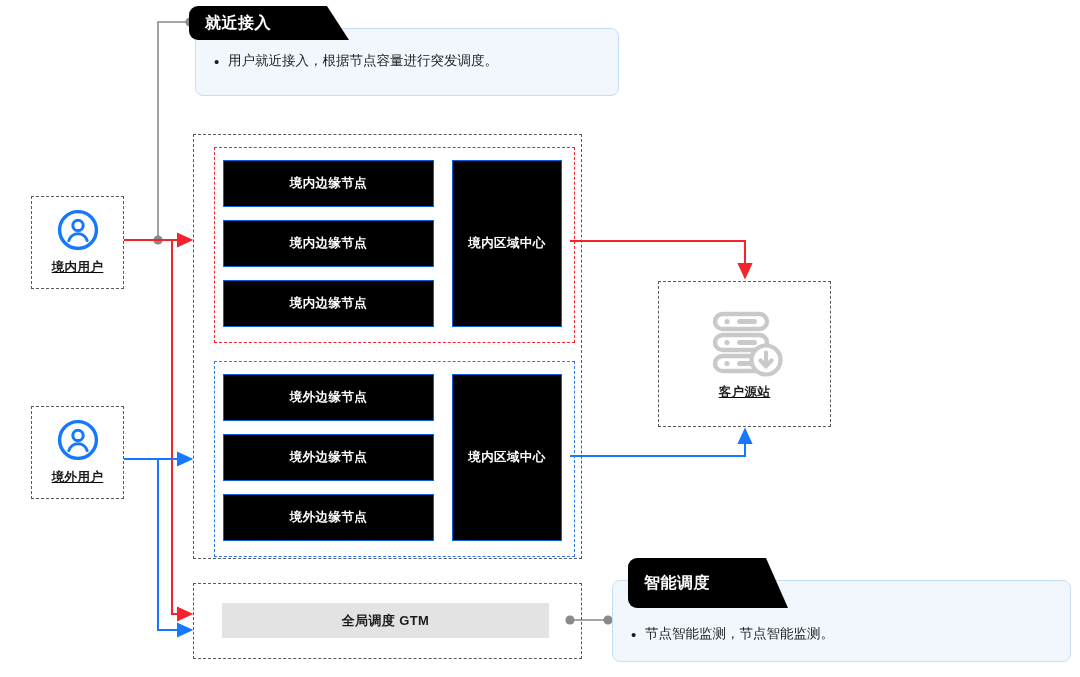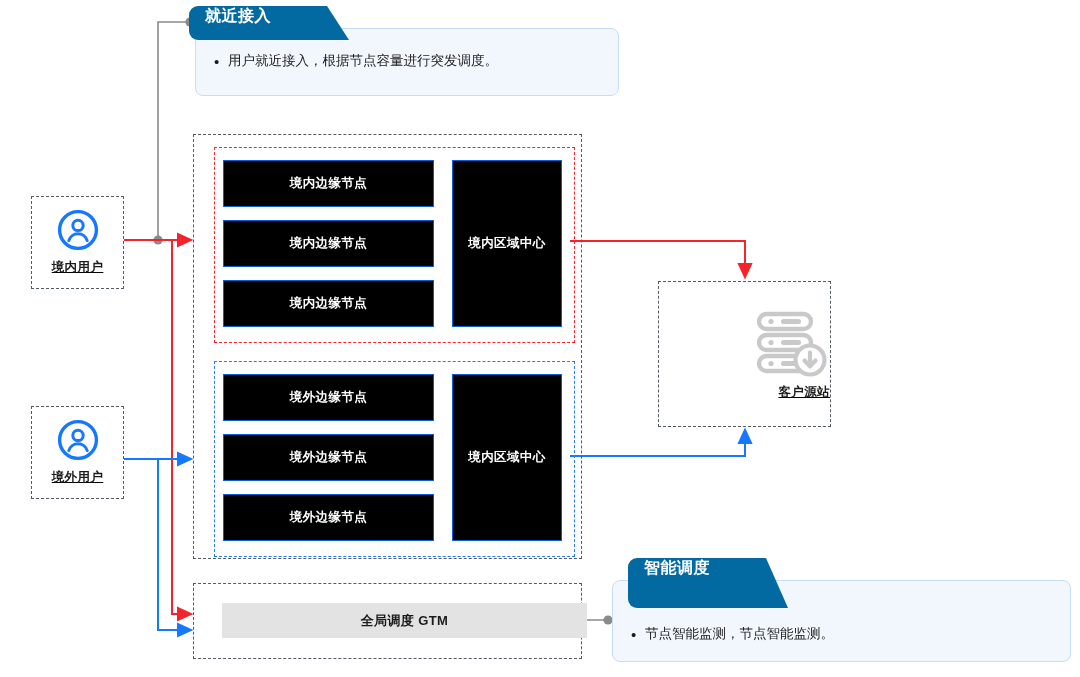--- a/index.html
+++ b/index.html
@@ -14,27 +14,27 @@
   
   .abs{position:absolute;box-sizing:border-box;}
 
   
   .callout-body{
     background:#f2f7fd;
     border:1px solid #c7ddf5;
     border-radius:8px;
   }
   .callout-tab{
-    background:#0369a1;
+    background:#000000;
     color:#ffffff;
     font-weight:bold;
     font-size:16px;
     letter-spacing:.5px;
     display:flex;
-    align-items:flex-start;
+    align-items:center;
     padding-left:16px;
     border-radius:9px 0 0 9px;
     -webkit-clip-path:polygon(0 0,calc(100% - 22px) 0,100% 100%,0 100%);
     clip-path:polygon(0 0,calc(100% - 22px) 0,100% 100%,0 100%);
   }
   .bullet-row{
     display:flex;
     align-items:flex-start;
     font-size:13.5px;
     color:#1b1b1b;
@@ -79,21 +79,21 @@
   .user-card{
     display:flex;flex-direction:column;
     align-items:center;justify-content:center;
     gap:8px;
   }
   .user-card .cap{
     font-size:12.5px;font-weight:bold;color:#1b1b1b;letter-spacing:.4px;
   }
   .origin-card{
     display:flex;flex-direction:column;
-    align-items:flex-end;justify-content:center;
+    align-items:center;justify-content:center;
     gap:6px;
   }
   .origin-card .cap{
     font-size:12.5px;font-weight:bold;color:#1b1b1b;letter-spacing:.4px;
   }
 
   
   svg.layer{position:absolute;left:0;top:0;width:1080px;height:677px;overflow:visible;}
   svg.lines{pointer-events:none;}
 </style>
@@ -173,21 +173,21 @@
     <span>境外边缘节点</span>
   </div>
   <div class="abs node" style="left:223px;top:494px;width:211px;height:47px;">
     <span>境外边缘节点</span>
   </div>
   <div class="abs node" style="left:452px;top:374px;width:110px;height:167px;">
     <span>境内区域中心</span>
   </div>
 
   <div class="abs dash-gray" style="left:193px;top:583px;width:389px;height:76px;"></div>
-  <div class="abs gtm" style="left:222px;top:603px;width:365px;height:35px;">
+  <div class="abs gtm" style="left:222px;top:603px;width:327px;height:35px;">
     <span>全局调度 GTM</span>
   </div>
 
   <div class="abs dash-gray user-card" style="left:31px;top:196px;width:93px;height:93px;">
     <span style="line-height:0;">
       <svg width="42" height="42" viewBox="0 0 42 42" aria-hidden="true">
         <circle cx="21" cy="21" r="18.4" fill="none" stroke="#1677ff" stroke-width="3.4"></circle>
         <circle cx="21" cy="16.4" r="5.2" fill="none" stroke="#1677ff" stroke-width="3"></circle>
         <path d="M11.8 31.6a9.6 9.6 0 0 1 18.4 0" fill="none" stroke="#1677ff" stroke-width="3" stroke-linecap="round"></path>
       </svg>

